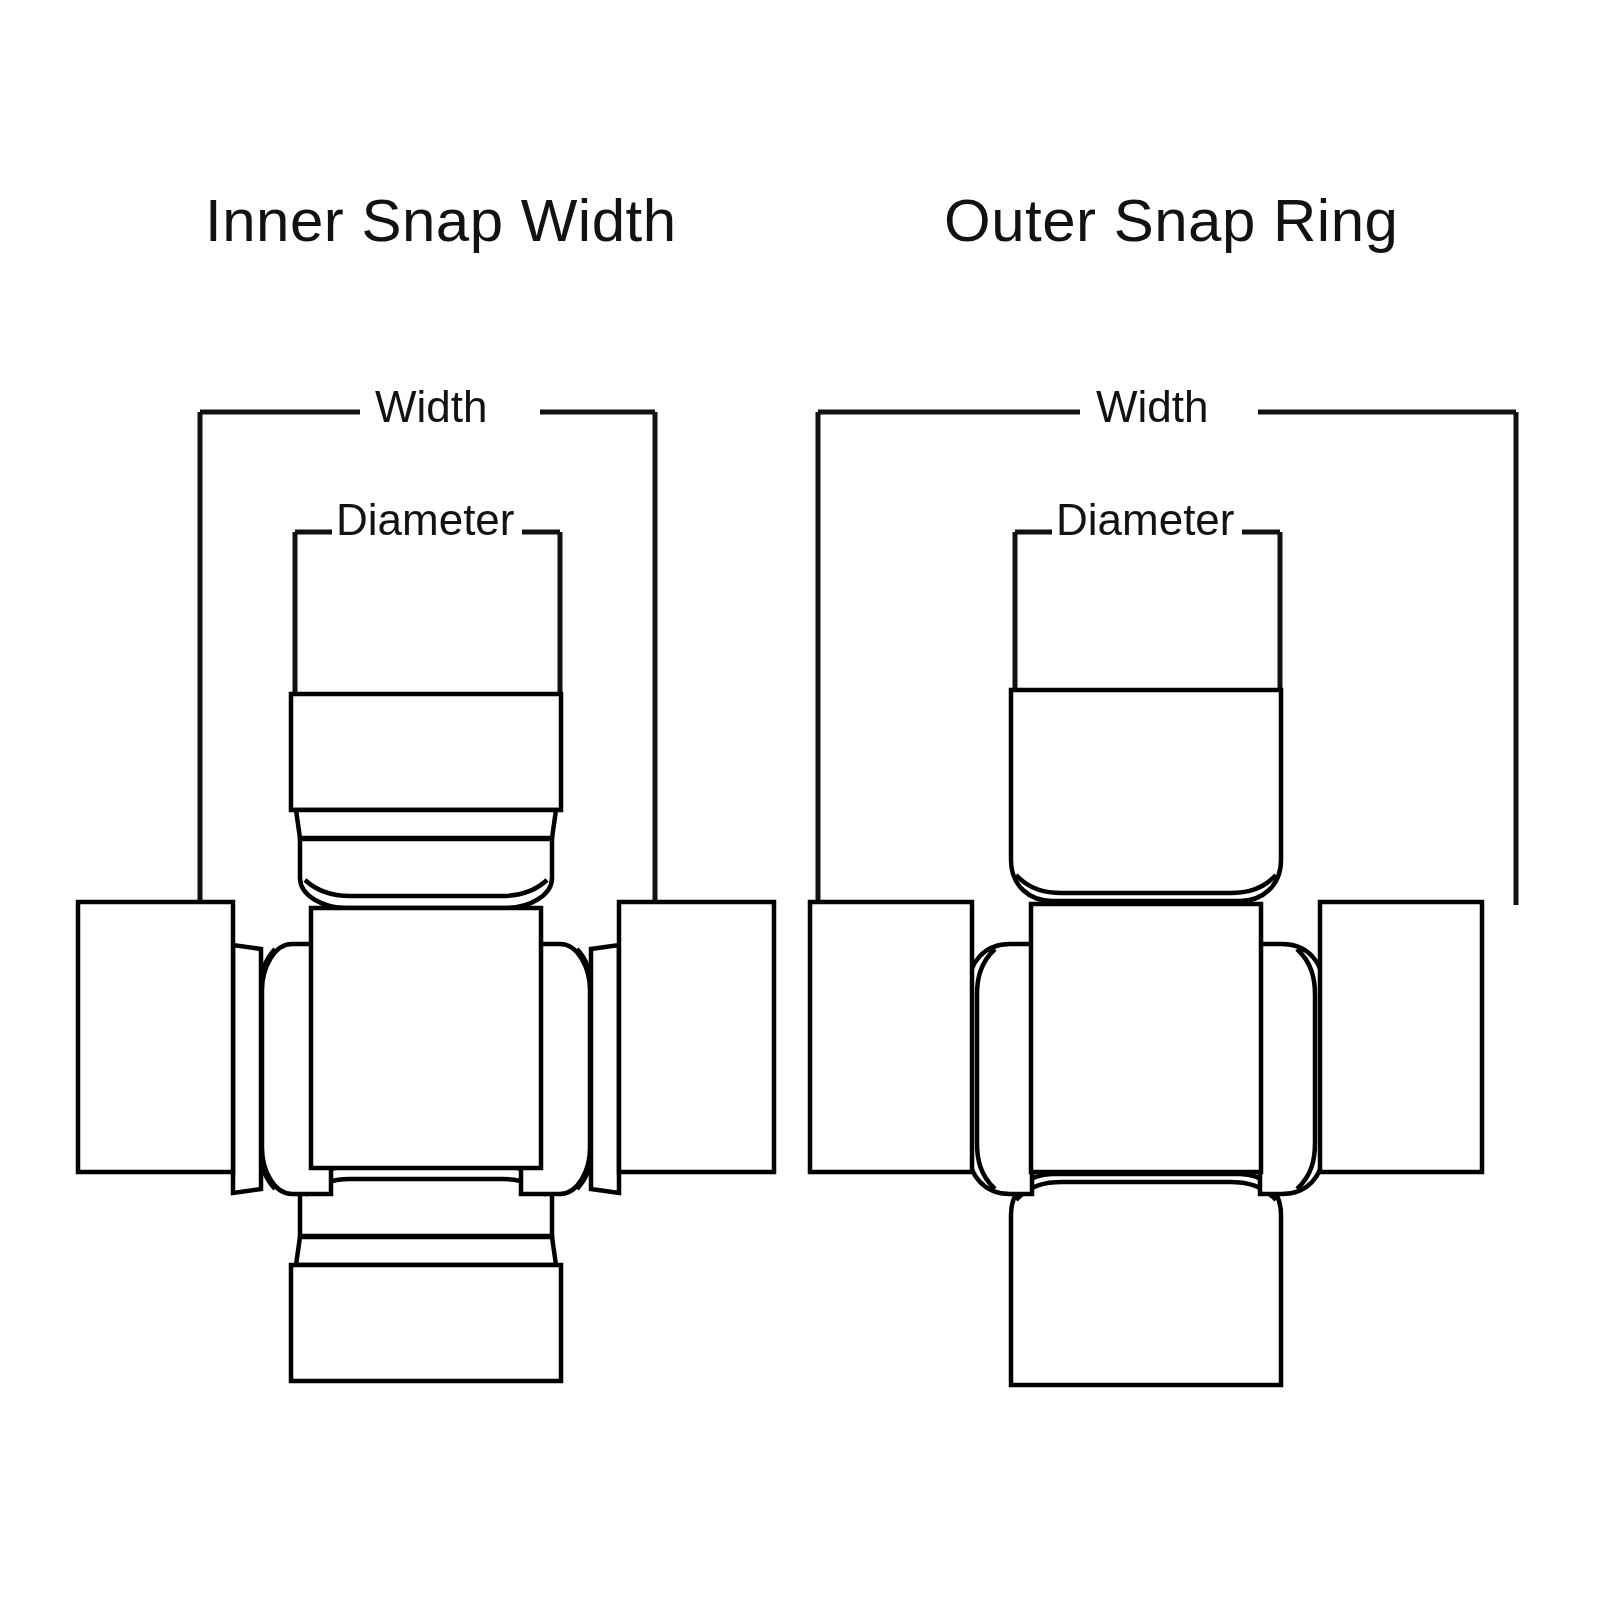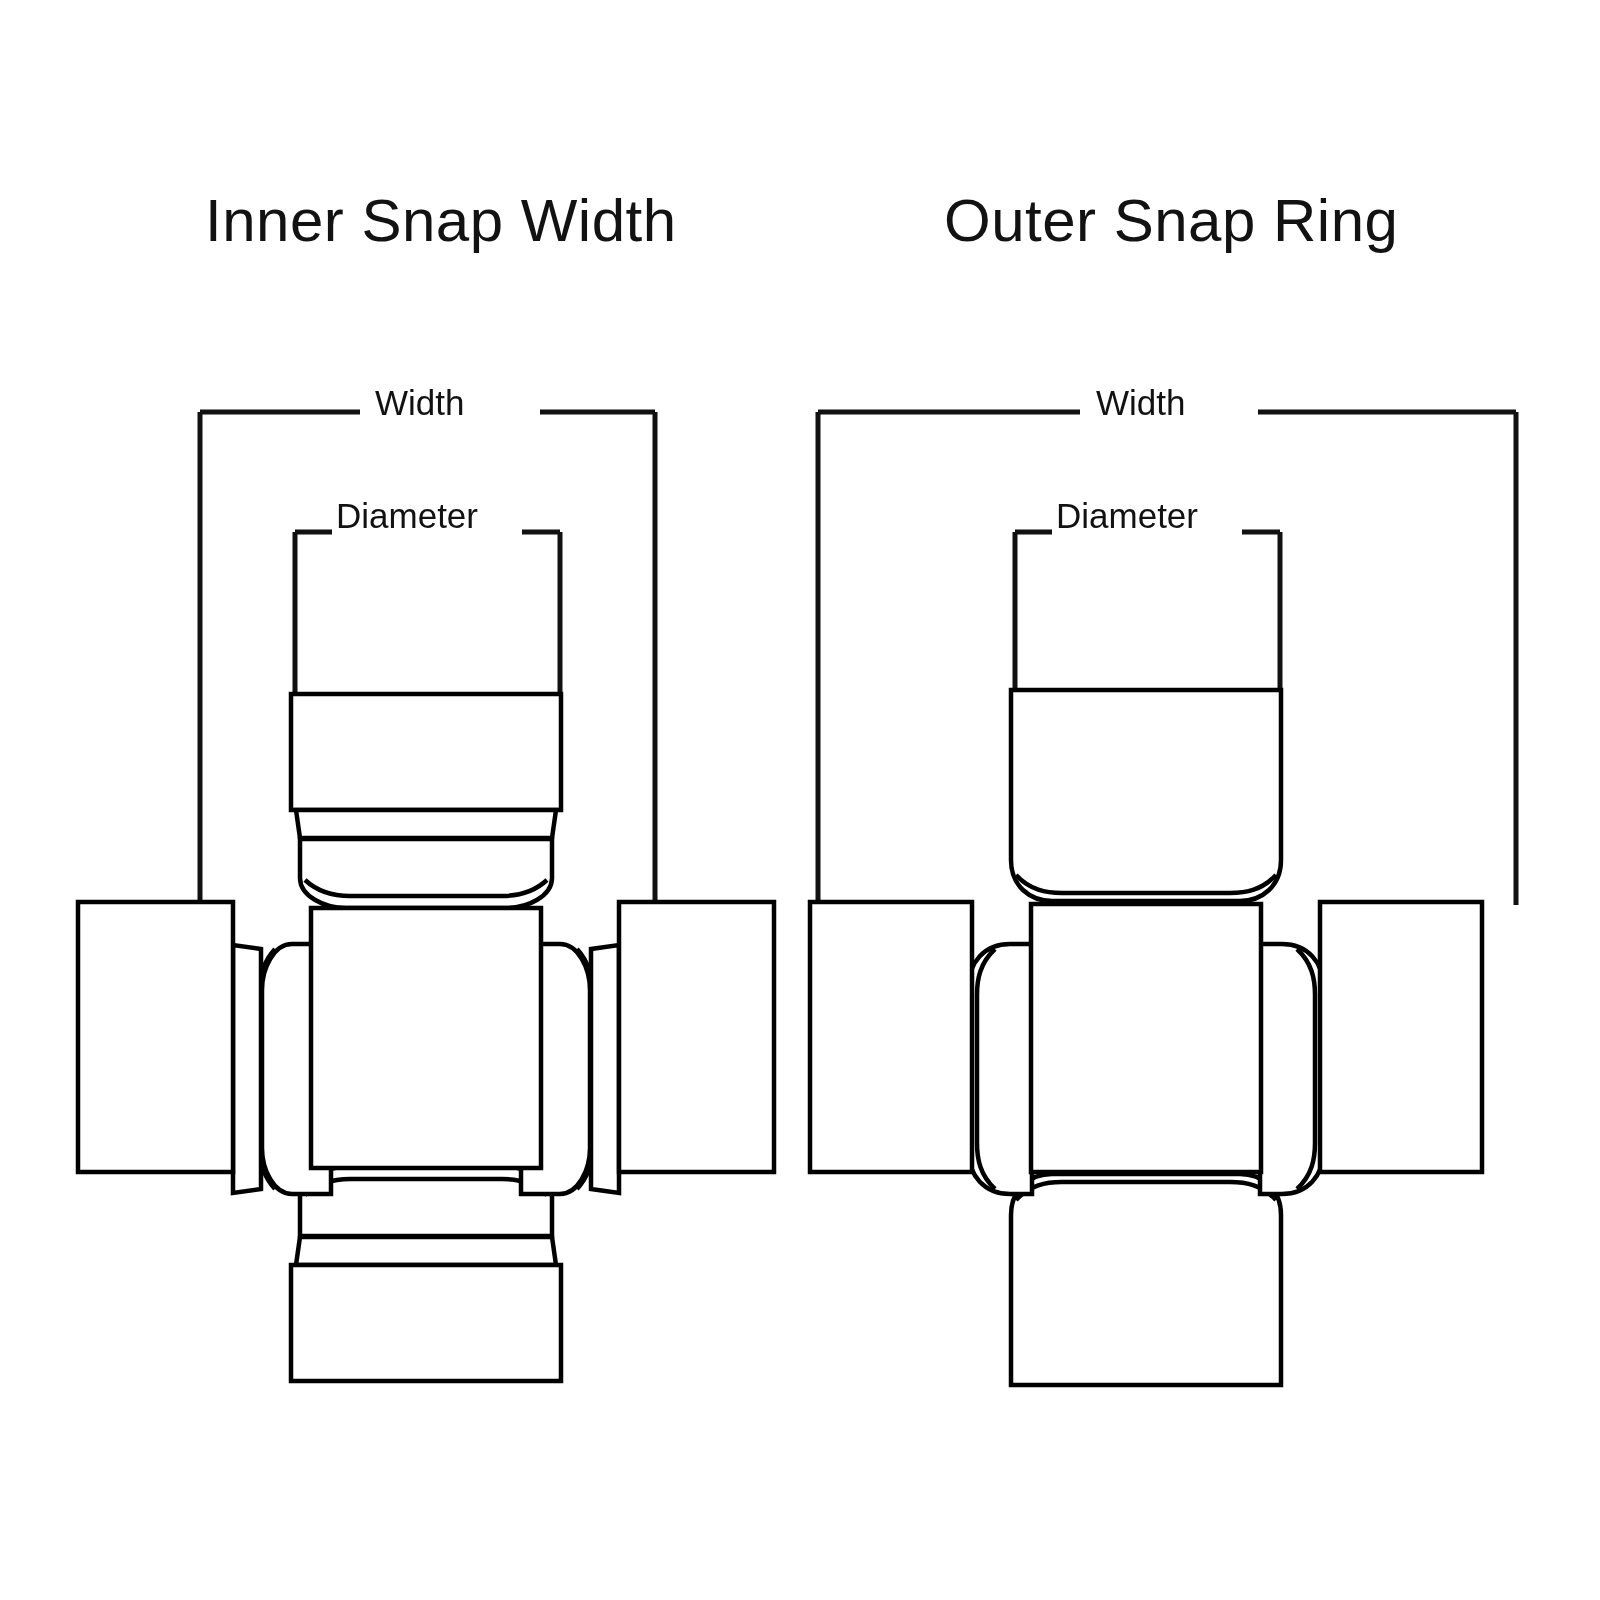--- a/index.html
+++ b/index.html
@@ -26,21 +26,21 @@
     font-weight: 400;
     letter-spacing: 0.5px;
     color: #121212;
     white-space: nowrap;
   }
   #title-inner { left: 205px; top: 186px; }
   #title-outer { left: 944px; top: 186px; }
 
   .dim-label {
     position: absolute;
-    font-size: 35px;
+    font-size: 44px;
     font-weight: 400;
     color: #121212;
     white-space: nowrap;
     background: #ffffff;
     padding: 0 10px;
     line-height: 1;
   }
   #width-label-left    { left: 365px;  top: 385px; }
   #diameter-label-left { left: 326px;  top: 498px; }
   #width-label-right   { left: 1086px; top: 385px; }

